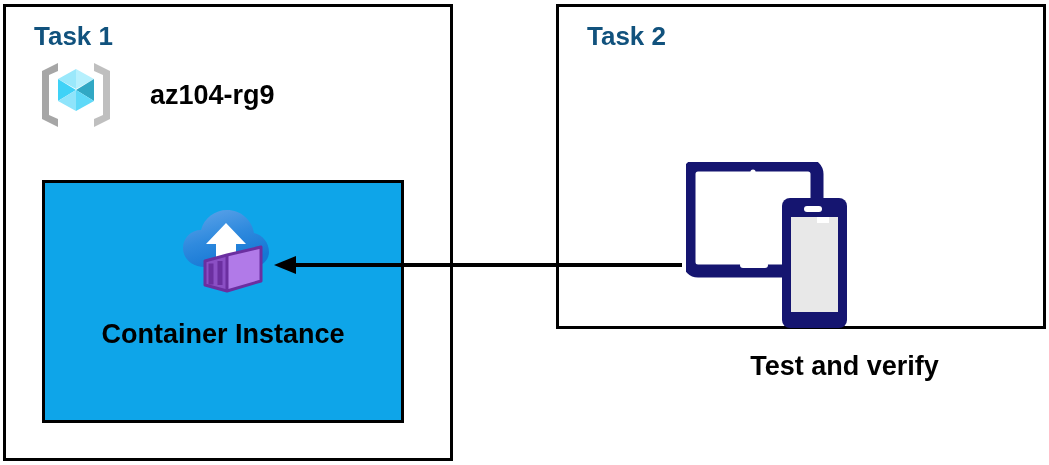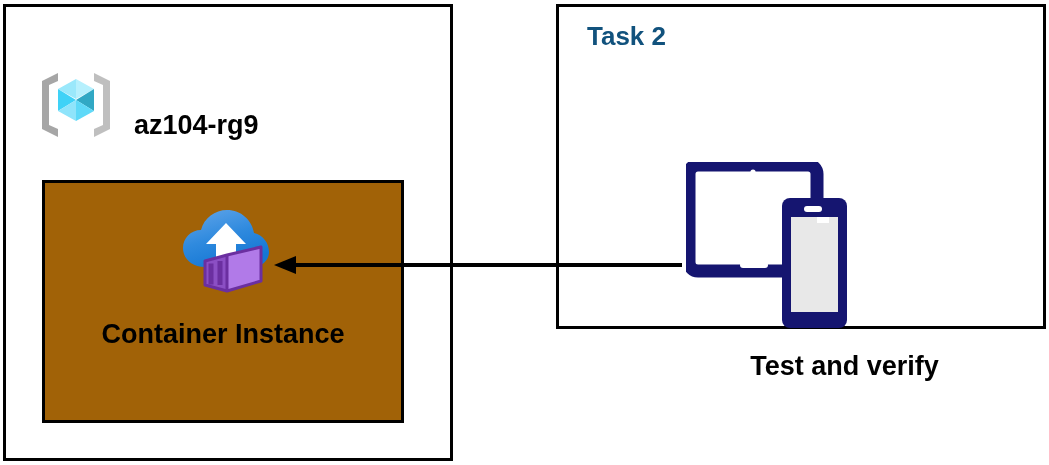--- a/index.html
+++ b/index.html
@@ -38,43 +38,43 @@
     font-weight: bold;
     color: #11527d;
     letter-spacing: 0px;
     white-space: nowrap;
   }
 
   
   #rg-row {
     position: absolute;
     left: 30px;
-    top: 62px;
+    top: 52px;
     display: flex;
-    align-items: flex-end;
-    gap: 18px;
+    align-items: center;
+    gap: 34px;
   }
   #rg-icon { width: 80px; height: 72px; display: block; }
   #rg-label {
     font-size: 27px;
     font-weight: bold;
     color: #000000;
     white-space: nowrap;
   }
 
   
   #resource-box {
     position: absolute;
     left: 36px;
     top: 173px;
     width: 362px;
     height: 243px;
     box-sizing: border-box;
     border: 3px solid #000000;
-    background: #a16207;
+    background: #0ea5e9;
   }
   #aci-icon {
     position: absolute;
     left: 50%;
     top: 20px;
     transform: translateX(-50%);
     width: 96px;
     height: 96px;
     display: block;
   }
@@ -123,20 +123,21 @@
   }
 </style>
 </head>
 <body>
 
 <div id="canvas">
 
   
   <div id="panel-task1" class="task-panel">
 
+    <div class="task-heading">Task 1</div>
 
     <div id="rg-row">
       <span id="rg-icon-wrap">
         <svg id="rg-icon" viewBox="0 0 80 72" xmlns="http://www.w3.org/2000/svg">
 
           <path d="M22 4 L6 12 L6 60 L22 68 L22 60 L13 56 L13 16 L22 12 Z" fill="#a6a6a6"></path>
 
           <path d="M58 4 L74 12 L74 60 L58 68 L58 60 L67 56 L67 16 L58 12 Z" fill="#bfbfbf"></path>
 
           <path d="M40 10 L22 20 L40 30 Z" fill="#9ae8fb"></path>

